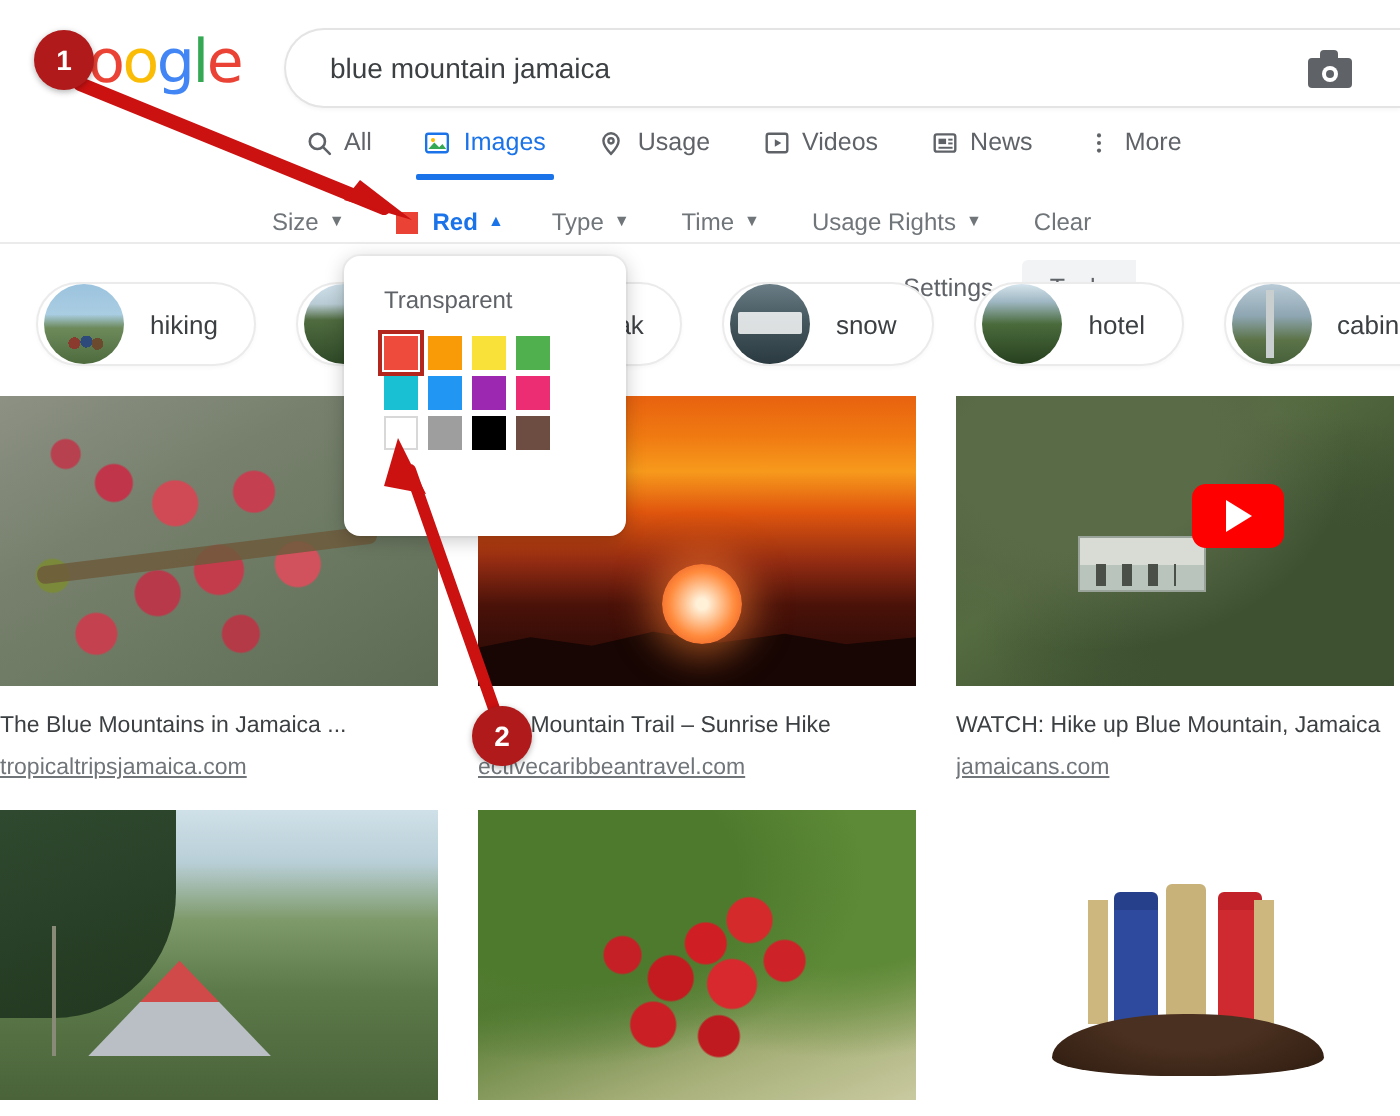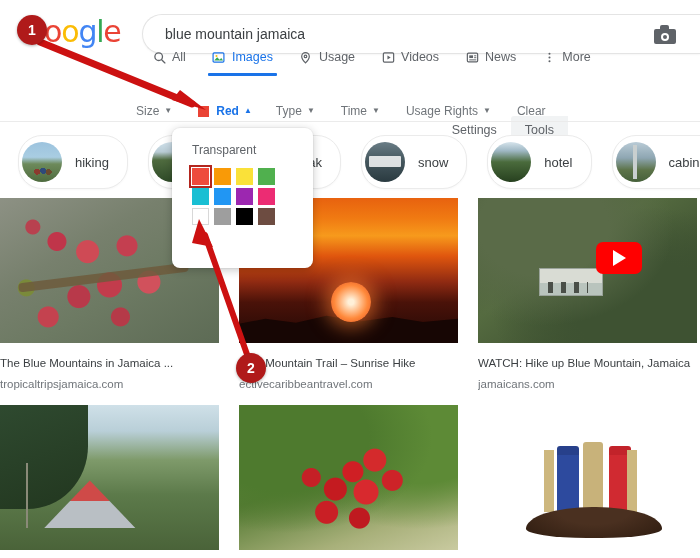--- a/index.html
+++ b/index.html
@@ -63,21 +63,21 @@
     position: absolute; left: 7px; top: 8px; width: 8px; height: 8px;
     border-radius: 50%; background: #fff;
   }
   .cam-lens-in {
     position: absolute; left: 9px; top: 10px; width: 4px; height: 4px;
     border-radius: 50%; background: #5f6368;
   }
 
   
   .navbar {
-    position: absolute; left: 0; top: 48px; width: 568px; height: 32px;
+    position: absolute; left: 0; top: 62px; width: 568px; height: 32px;
   }
   .tabs { position: absolute; left: 152px; top: 0; display: flex; align-items: flex-start; }
   .tab {
     display: flex; align-items: center; gap: 6px;
     padding: 2px 0 10px 0; margin-right: 26px;
     font-size: 12.5px; color: #5f6368; cursor: pointer;
     position: relative; white-space: nowrap;
   }
   .tab.active { color: #1a73e8; }
   .tab.active::after {
@@ -109,21 +109,21 @@
   .filt.clear { color: #70757a; margin-right: 0; }
 
   
   .chips {
     position: absolute; left: 0; top: 131px; width: 700px; height: 62px;
     display: flex; align-items: center; padding-left: 18px; gap: 20px;
     overflow: hidden;
   }
   .chip {
     display: flex; align-items: center; flex: none;
-    height: 54px; border: 1px solid #ebebeb; border-radius: 24px;
+    height: 42px; border: 1px solid #ebebeb; border-radius: 24px;
     background: #fff; padding: 0 18px 0 3px; cursor: pointer;
     box-shadow: 0 1px 2px rgba(0,0,0,0.03);
   }
   .chip-thumb {
     width: 40px; height: 40px; border-radius: 50%; flex: none;
     margin-right: 13px; background-size: cover; background-position: center;
     overflow: hidden; position: relative;
   }
   .chip-label { font-size: 13px; color: #3c4043; white-space: nowrap; }
 
@@ -156,21 +156,21 @@
     width: 219px; height: 145px; background: #eee;
     position: relative; overflow: hidden;
   }
   .cap-title {
     font-size: 11.5px; color: #3c4043; margin-top: 13px;
     white-space: nowrap; overflow: hidden; text-overflow: ellipsis;
     line-height: 14px;
   }
   .cap-src {
     font-size: 11.5px; color: #70757a; margin-top: 7px;
-    white-space: nowrap; overflow: hidden; line-height: 14px;
+    white-space: nowrap; overflow: hidden; line-height: 14px; text-decoration: underline;
   }
 
   
   .img-berries {
     background:
       radial-gradient(circle at 26% 30%, #c0354a 9px, transparent 10px),
       radial-gradient(circle at 15% 20%, #b8414f 7px, transparent 8px),
       radial-gradient(circle at 40% 37%, #cf4a55 11px, transparent 12px),
       radial-gradient(circle at 58% 33%, #c43f50 10px, transparent 11px),
       radial-gradient(circle at 50% 60%, #c23c4c 12px, transparent 13px),

